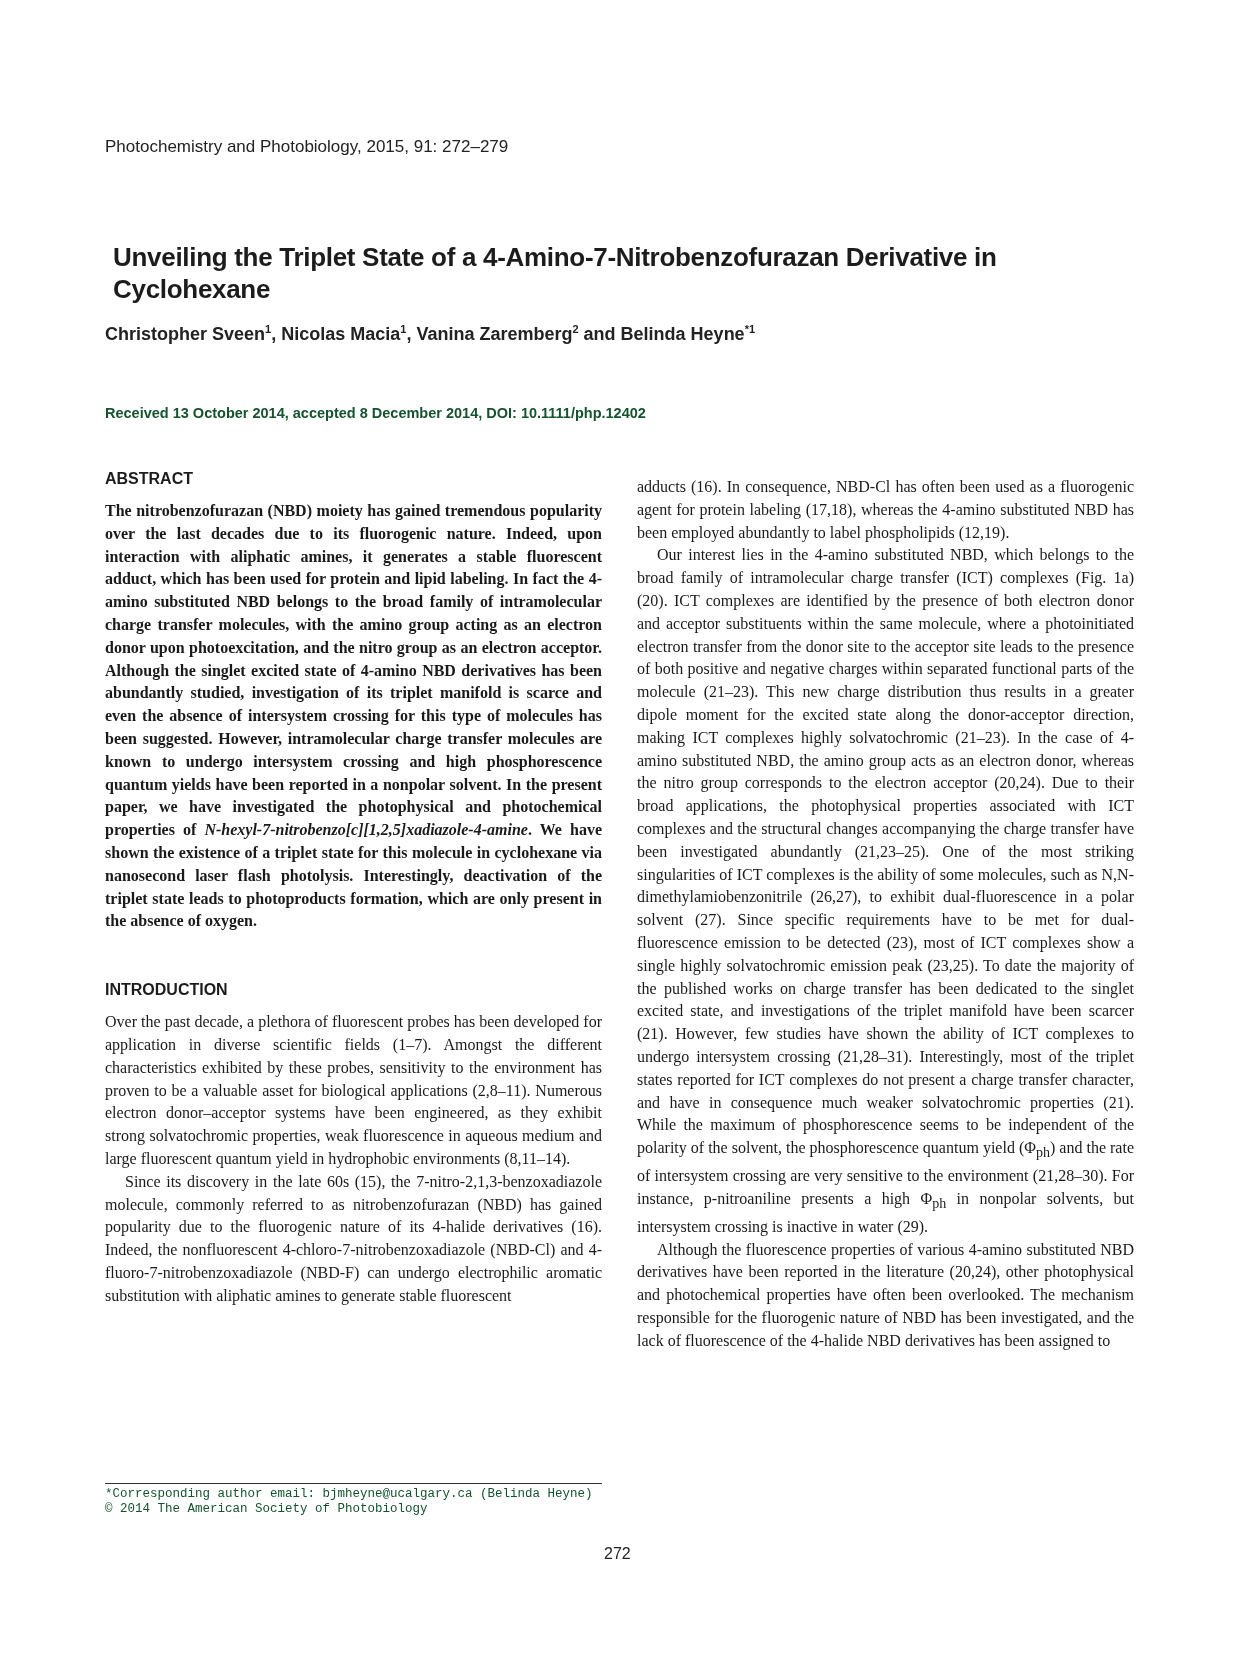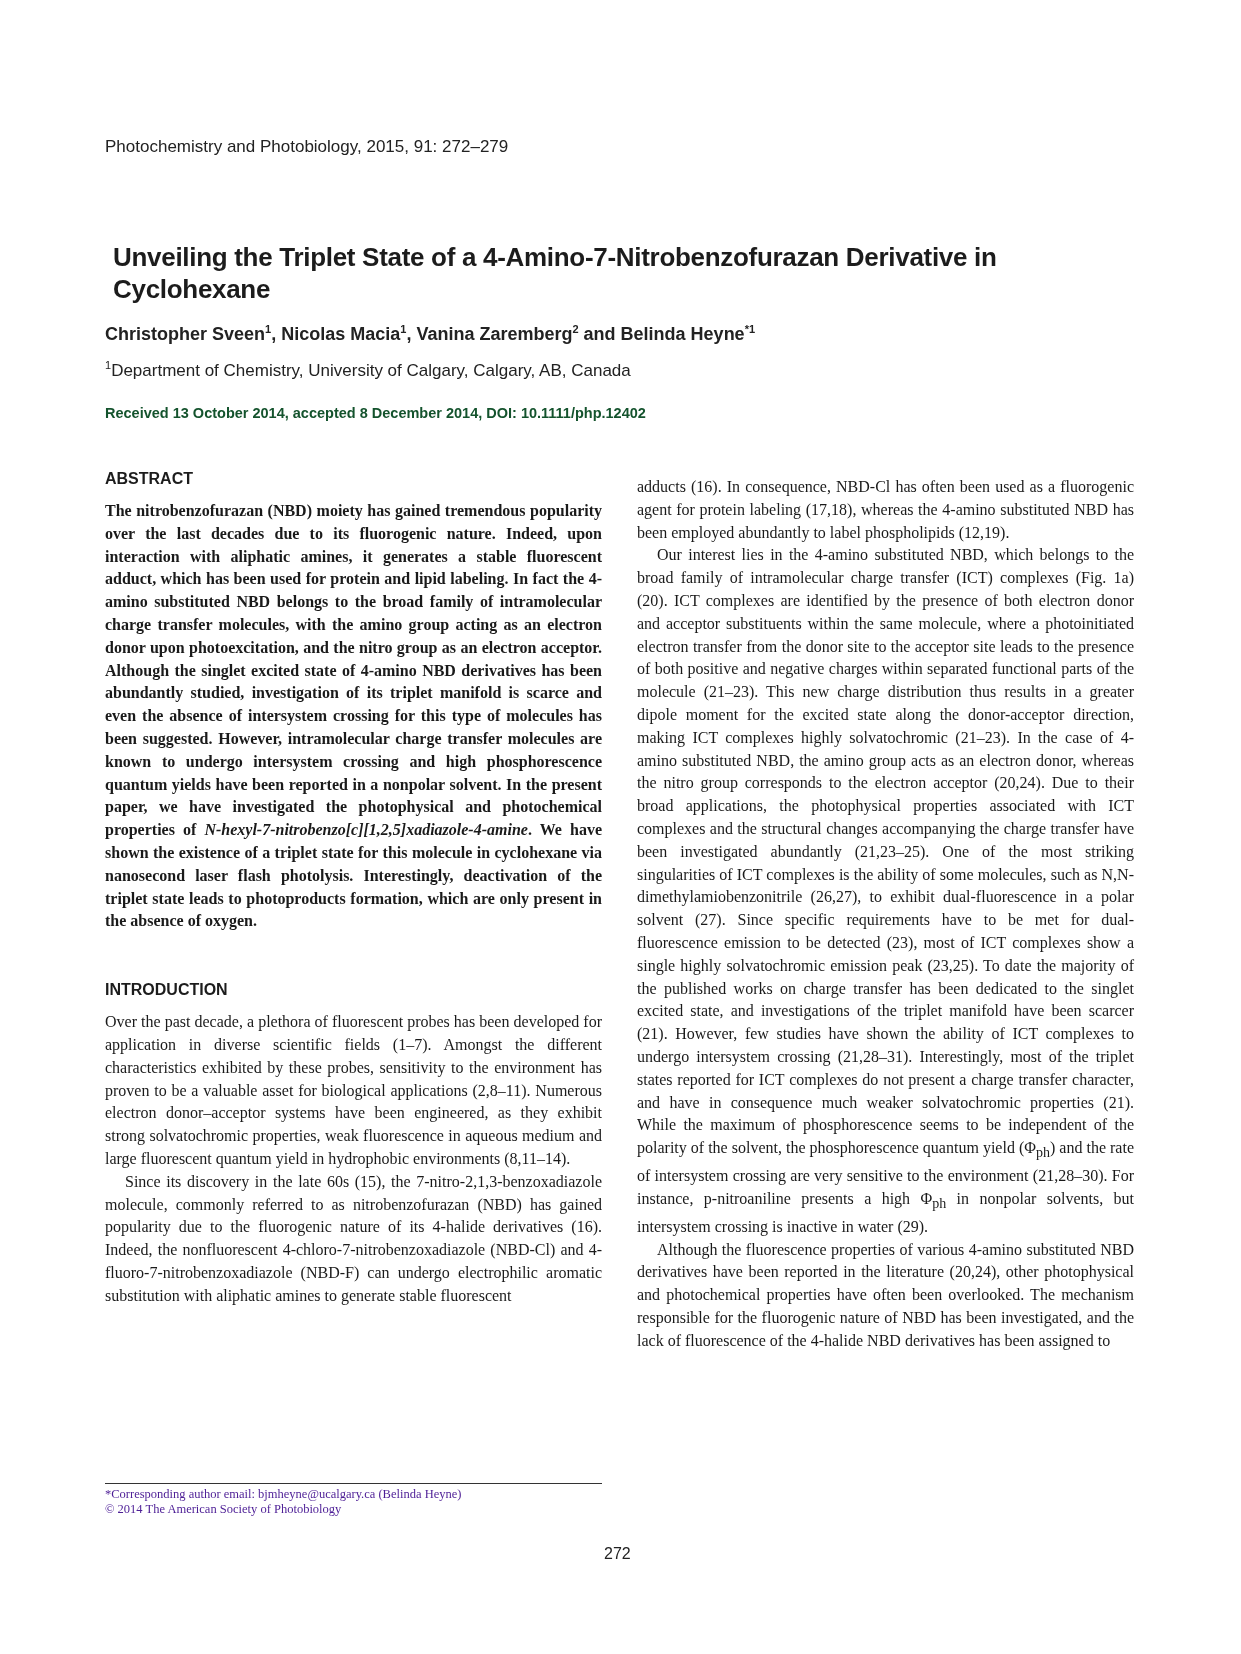--- a/index.html
+++ b/index.html
@@ -18,37 +18,36 @@
   #col-right { left: 637px; top: 476px; }
 
   h2.section { font-family: "Liberation Sans", sans-serif; font-weight: bold; font-size: 16px; margin: 0; color: #1c1c1c; }
   .abstract-text { font-family: "Liberation Serif", serif; font-weight: bold; font-size: 16px; line-height: 22.8px; text-align: justify; margin: 12px 0 0 0; }
   .body-text { font-family: "Liberation Serif", serif; font-size: 16px; line-height: 22.8px; text-align: justify; margin: 0; }
   .indent { text-indent: 20px; }
   #intro-heading { margin-top: 48px; }
   #intro-p1 { margin-top: 12px; }
 
   #footnote-rule { position: absolute; left: 105px; top: 1483px; width: 497px; border-top: 1px solid #333; }
-  #footnotes { position: absolute; left: 105px; top: 1487px; font-family: Liberation Serif, serif; font-size: 12.5px; line-height: 15px; color: #4c1d95; }
+  #footnotes { position: absolute; left: 105px; top: 1487px; font-family: Liberation Mono, monospace; font-size: 12.5px; line-height: 15px; color: #14532d; }
   #page-number { position: absolute; left: 604px; top: 1545px; font-family: "Liberation Sans", sans-serif; font-size: 16px; color: #222; }
   sub { font-size: 14px; }
 </style>
 </head>
 <body>
 
 <div id="journal-line" class="sans">Photochemistry and Photobiology, 2015, 91: 272–279</div>
 
 <h1 id="title" class="sans" style="margin:8px;">Unveiling the Triplet State of a 4-Amino-7-Nitrobenzofurazan Derivative in Cyclohexane</h1>
 
 <div id="authors" class="sans">
   <span><span>Christopher Sveen</span><sup>1</sup><span>, </span></span><span><span>Nicolas Macia</span><sup>1</sup><span>, </span></span><span><span>Vanina Zaremberg</span><sup>2</sup><span style="white-space:pre"> and </span></span><span><span>Belinda Heyne</span><sup>*1</sup></span>
 </div>
 
 <div id="affiliations" class="sans">
-  <div class="aff"><sup>1</sup><span>Department of Chemistry, University of Calgary, Calgary, AB, Canada</span></div>
 </div>
 
 <div id="received" class="sans">Received 13 October 2014, accepted 8 December 2014, DOI: 10.1111/php.12402</div>
 
 <div id="col-left" class="col">
   <h2 class="section">ABSTRACT</h2>
   <p class="abstract-text"><span>The nitrobenzofurazan (NBD) moiety has gained tremendous popularity over the last decades due to its fluorogenic nature. Indeed, upon interaction with aliphatic amines, it generates a stable fluorescent adduct, which has been used for protein and lipid labeling. In fact the 4-amino substituted NBD belongs to the broad family of intramolecular charge transfer molecules, with the amino group acting as an electron donor upon photoexcitation, and the nitro group as an electron acceptor. Although the singlet excited state of 4-amino NBD derivatives has been abundantly studied, investigation of its triplet manifold is scarce and even the absence of intersystem crossing for this type of molecules has been suggested. However, intramolecular charge transfer molecules are known to undergo intersystem crossing and high phosphorescence quantum yields have been reported in a nonpolar solvent. In the present paper, we have investigated the photophysical and photochemical properties of </span><i>N-hexyl-7-nitrobenzo[c][1,2,5]xadiazole-4-amine</i><span>. We have shown the existence of a triplet state for this molecule in cyclohexane via nanosecond laser flash photolysis. Interestingly, deactivation of the triplet state leads to photoproducts formation, which are only present in the absence of oxygen.</span></p>
 
   <h2 id="intro-heading" class="section">INTRODUCTION</h2>
   <p id="intro-p1" class="body-text">Over the past decade, a plethora of fluorescent probes has been developed for application in diverse scientific fields (1–7). Amongst the different characteristics exhibited by these probes, sensitivity to the environment has proven to be a valuable asset for biological applications (2,8–11). Numerous electron donor–acceptor systems have been engineered, as they exhibit strong solvatochromic properties, weak fluorescence in aqueous medium and large fluorescent quantum yield in hydrophobic environments (8,11–14).</p>

